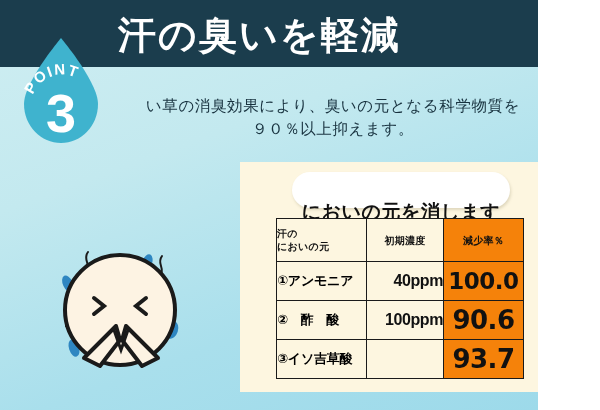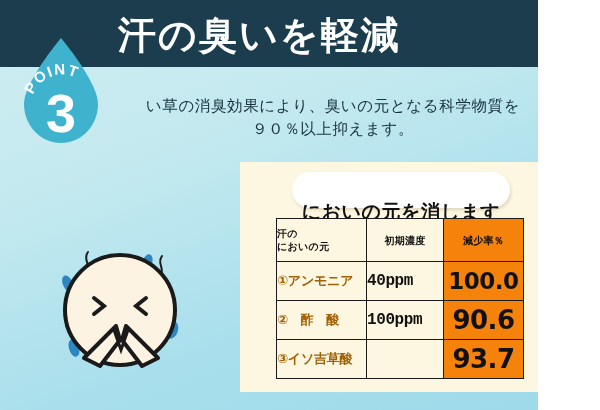--- a/index.html
+++ b/index.html
@@ -130,33 +130,33 @@
     padding-left: 7px;
   }
   .th-rate {
     background: #f5820a !important;
     margin-left: 28px;
   }
   .cell-name {
     font-family: "DejaVu Sans", sans-serif;
     font-size: 13px;
     font-weight: 700;
-    color: #a16207;
+    color: #000000;
     text-align: left;
     padding-left: 4px;
     height: 38px;
     letter-spacing: -0.2px;
     white-space: nowrap;
   }
   .cell-conc {
-    font-family: Liberation Mono, monospace;
+    font-family: Liberation Sans, sans-serif;
     font-size: 16px;
     font-weight: 700;
     color: #111111;
-    text-align: left;
+    text-align: right;
     height: 38px;
     letter-spacing: -0.4px;
   }
   .cell-rate {
     background: #f5820a !important;
     font-family: "DejaVu Sans", sans-serif;
     font-size: 26px;
     font-weight: 700;
     color: #111111;
     text-align: center;

